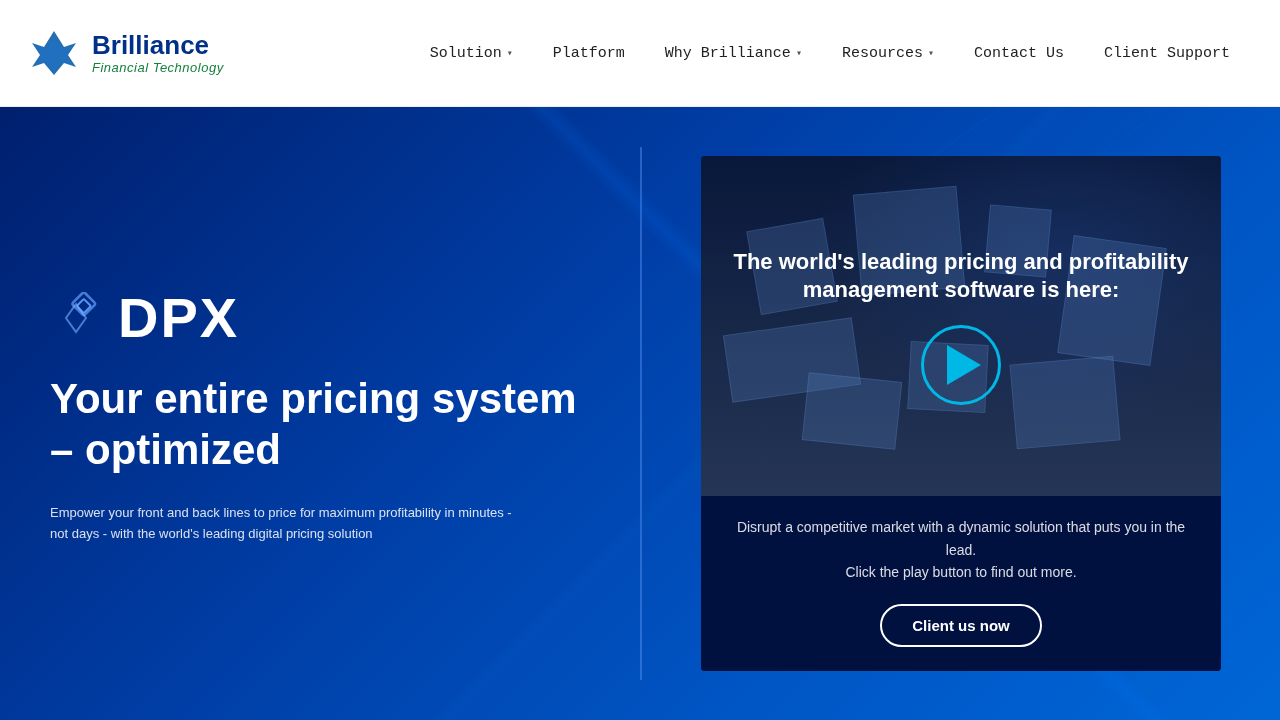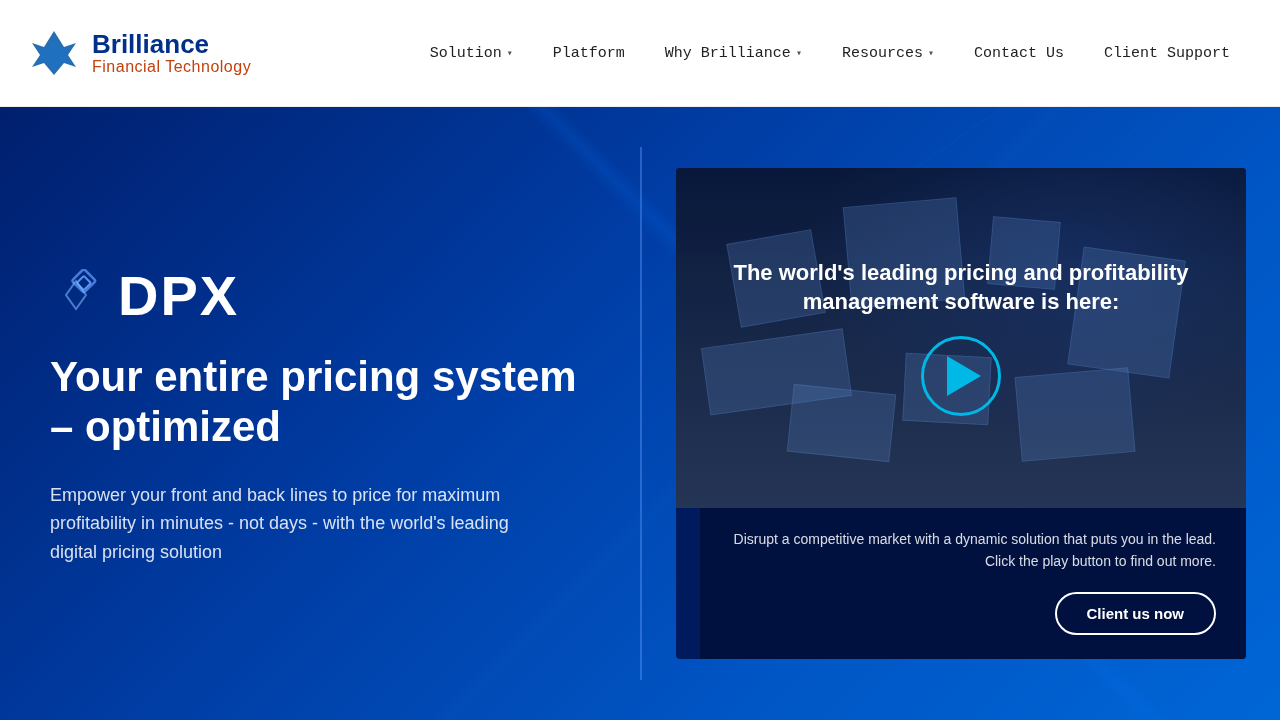--- a/index.html
+++ b/index.html
@@ -31,23 +31,24 @@
       display: flex;
       flex-direction: column;
     }
     .logo-brilliance {
       font-size: 26px;
       font-weight: 700;
       color: #003087;
       line-height: 1.1;
     }
     .logo-sub {
-      font-size: 16px;
-      color: #c2410c;
+      font-size: 13px;
+      color: #15803d;
       letter-spacing: 0.5px;
+      font-style: italic;
     }
     nav {
       display: flex;
       align-items: center;
       gap: 0;
       margin-left: auto;
     }
     .nav-item {
       display: flex;
       align-items: center;
@@ -136,21 +137,21 @@
 
     .hero-title {
       font-size: 42px;
       font-weight: 800;
       color: #fff;
       line-height: 1.2;
       margin-bottom: 28px;
     }
 
     .hero-desc {
-      font-size: 18px;
+      font-size: 13px;
       color: rgba(255,255,255,0.85);
       line-height: 1.6;
       margin-bottom: 25px;
       max-width: 480px;
     }
 
     .btn-learn {
       display: inline-block;
       border: 2px solid #fff;
       border-radius: 50px;
@@ -160,21 +161,21 @@
       font-size: 16px;
       font-weight: 600;
       cursor: pointer;
       text-decoration: none;
       transition: background 0.2s, color 0.2s;
       width: fit-content;
     }
 
     
     .video-card {
-      width: 570px;
+      width: 520px;
       border-radius: 4px;
       overflow: hidden;
       position: relative;
       background: #001a5e;
     }
 
     .video-bg {
       width: 100%;
       height: 340px;
       background: linear-gradient(180deg, rgba(0,10,40,0.5) 0%, rgba(0,10,40,0.7) 100%);
@@ -239,22 +240,21 @@
       height: 0;
       border-top: 20px solid transparent;
       border-bottom: 20px solid transparent;
       border-left: 34px solid #00b8e6;
       margin-left: 6px;
     }
 
     .video-bottom {
       background: rgba(0,15,60,0.9);
       padding: 20px 30px 24px;
-      text-align: right;
-      margin-left: 24px;
+      text-align: center;
     }
 
     .video-desc {
       font-size: 14px;
       color: rgba(255,255,255,0.85);
       line-height: 1.6;
       margin-bottom: 20px;
     }
 
     .btn-contact {

